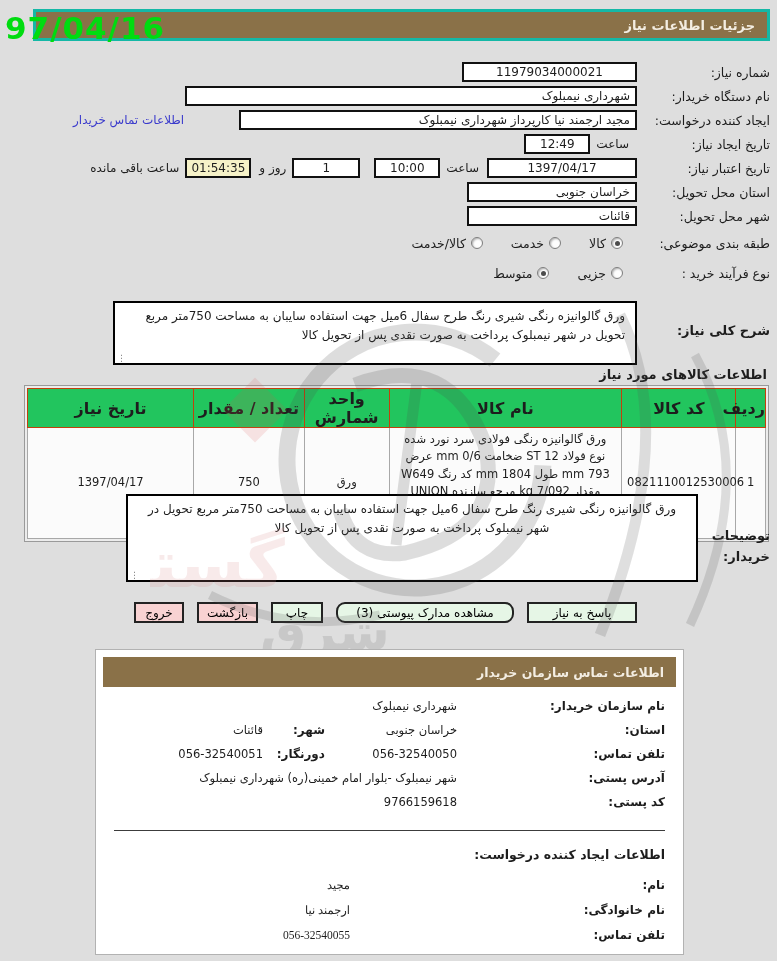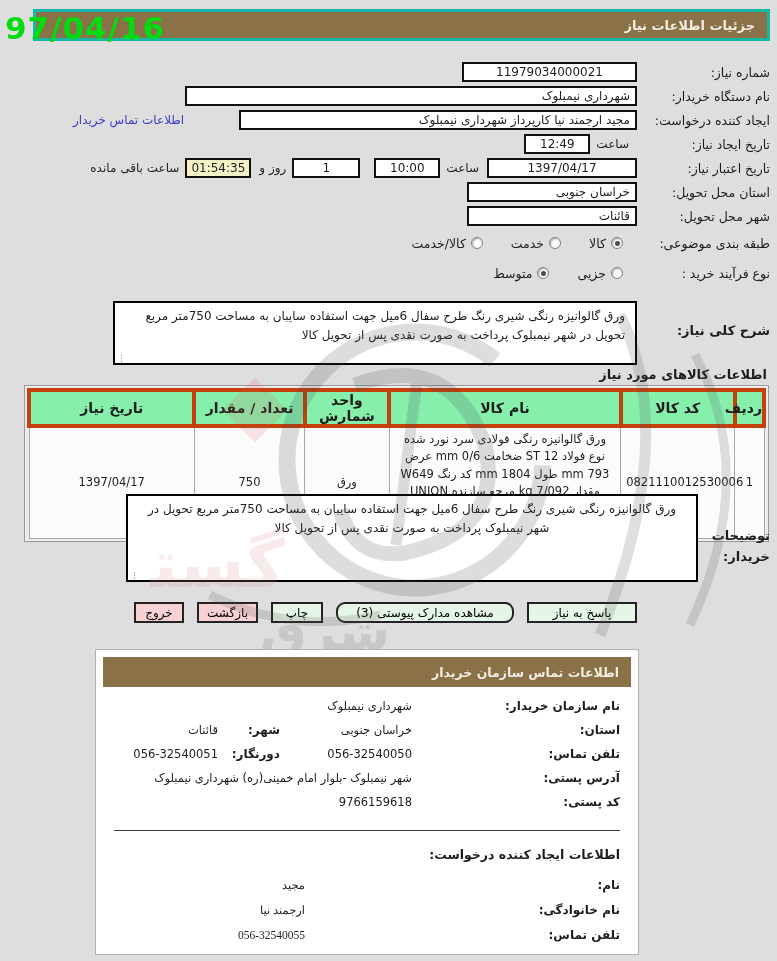--- a/index.html
+++ b/index.html
@@ -57,41 +57,41 @@
   .descbox {
     background: #fff; border: 2px solid #000; padding: 4px 10px;
     font-size: 12px; line-height: 1.55; position: relative; text-align: right;
   }
   .descbox .dots { position: absolute; bottom: 0; left: 2px; color: #888; font-size: 9px; line-height: 1; }
   .box-general { width: 524px; height: 64px; }
   .goods-title { position: absolute; top: 367px; right: 10px; font-weight: bold; font-size: 13px; z-index: 2; }
   
   .table-wrap { position: absolute; top: 385px; right: 8px; left: 24px; background: #ececec; border: 1px solid #9a9a9a; padding: 2px; z-index: 2; }
   table { width: 100%; border-collapse: collapse; table-layout: fixed; }
-  th { background: #86efac; border: 4px solid #c2410c; font-size: 14px; height: 24px; font-weight: bold; }
+  th { background: #22c55e; border: 1px solid #c2410c; font-size: 16px; height: 24px; font-weight: bold; }
   td { background: #fbfbfb; border: 1px solid #a8a8a8; font-size: 11.5px; text-align: center; vertical-align: middle; padding: 3px 5px; height: 74px; line-height: 1.5; }
   .c-row { width: 4%; } .c-code { width: 15.5%; } .c-name { width: 31.5%; }
   .c-unit { width: 11.5%; } .c-qty { width: 15%; } .c-date { width: 22.5%; }
   
   .notes-row { position: absolute; top: 494px; right: 7px; width: 763px; display: flex; z-index: 2; }
   .notes-lbl { width: 72px; flex: 0 0 72px; font-weight: bold; font-size: 13px; padding-top: 32px; line-height: 1.6; }
   .box-notes { width: 572px; height: 88px; text-align: center; }
   
   .buttons { position: absolute; top: 602px; right: 140px; display: flex; gap: 13px; z-index: 2; }
   .btn {
     height: 21px; border: 2px solid #222; display: flex; align-items: center;
     justify-content: center; font-size: 12px; padding: 0 8px; cursor: pointer;
     font-family: "DejaVu Sans", sans-serif;
   }
   .btn.green { background: #e6f6e6; }
   .btn.pink  { background: #f8d2d2; }
   .bw110 { min-width: 110px; } .bw178 { min-width: 178px; border-radius: 9px; } .bw52 { min-width: 52px; } .bw50 { min-width: 50px; text-align: right; }
   
   .modal {
-    position: absolute; top: 649px; left: 95px; width: 544px; height: 306px;
+    position: absolute; top: 649px; left: 95px; width: 589px; height: 306px;
     background: #fff; border: 1px solid #b2b2b2; z-index: 4;
   }
   .modal-header {
     margin: 7px; height: 30px; background: #8a7148; color: #f3ede2;
     font-weight: bold; font-size: 12.5px; display: flex; align-items: center;
     padding-right: 12px;
   }
   .cgrid { display: grid; grid-template-columns: 150px 190px 62px 1fr; align-items: center; height: 24px; padding: 0 18px; }
   .cgrid .flbl { font-weight: bold; font-size: 12px; }
   .cgrid .fval { font-size: 11.5px; text-align: right; padding-left: 4px; padding-right: 58px; white-space: nowrap; overflow: hidden; }

